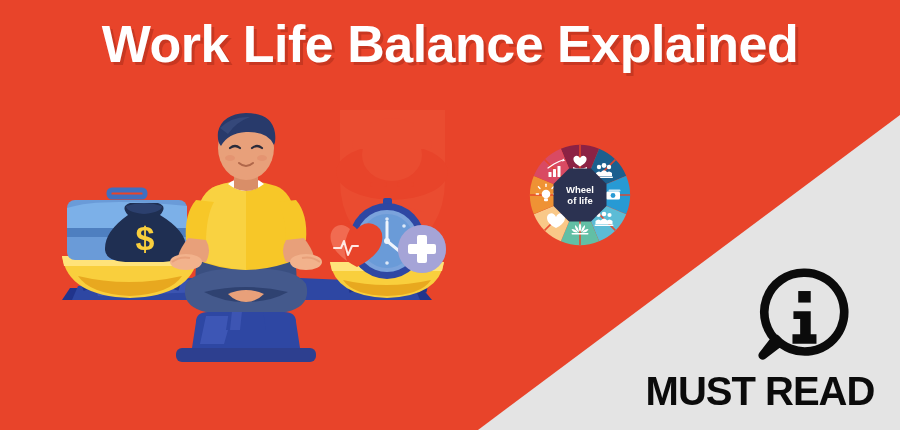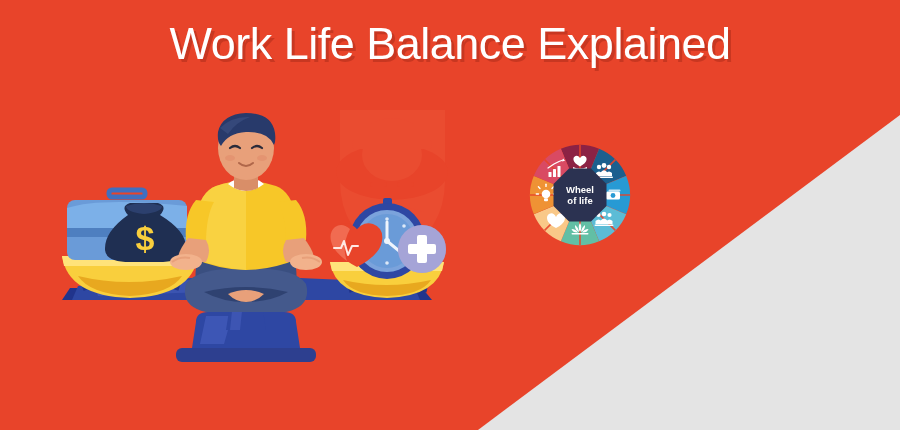--- a/index.html
+++ b/index.html
@@ -14,22 +14,22 @@
   }
   
   .corner-grey{
     position:absolute;inset:0;width:900px;height:430px;
     pointer-events:none;
   }
   
   .title{
     position:absolute;left:0;top:16px;width:900px;
     text-align:center;
-    font-size:45px;line-height:56px;
-    font-weight:normal;
+    font-size:52px;line-height:56px;
+    font-weight:bold;
     letter-spacing:-0.5px;
     color:#ffffff;
     text-shadow:3px 3px 0 rgba(140,32,16,.35);
     white-space:nowrap;
     font-stretch:condensed;
   }
   
   .mustread-wrap{
     position:absolute;left:640px;top:268px;width:240px;height:140px;
   }
@@ -304,14 +304,22 @@
       <g>
         <polygon points="-11,-26.5 11,-26.5 26.5,-11 26.5,11 11,26.5 -11,26.5 -26.5,11 -26.5,-11" fill="#2b3251"></polygon>
         <text class="wheel-label" x="0" y="-2.5" text-anchor="middle">Wheel</text>
         <text class="wheel-label" x="0" y="9" text-anchor="middle">of life</text>
       </g>
     </g>
   </svg>
 
   <div class="title">Work Life Balance Explained</div>
 
+  <div class="mustread-wrap">
+    <svg class="mustread-icon" viewBox="0 0 100 100">
+      <path d="M50 5 A41 41 0 1 1 20.5 73.5 L7 91 L24 78 A41 41 0 0 1 50 5 Z" fill="none" stroke="#0b0b0b" stroke-width="9" stroke-linejoin="round"></path>
+      <rect x="44" y="24" width="13" height="12" fill="#0b0b0b"></rect>
+      <path d="M39 45 L57 45 L57 69 L63 69 L63 79 L38 79 L38 69 L46 69 L46 53 L39 53 Z" fill="#0b0b0b"></path>
+    </svg>
+    <div class="mustread-text">MUST READ</div>
+  </div>
 
 </div>
 
 </body></html>

